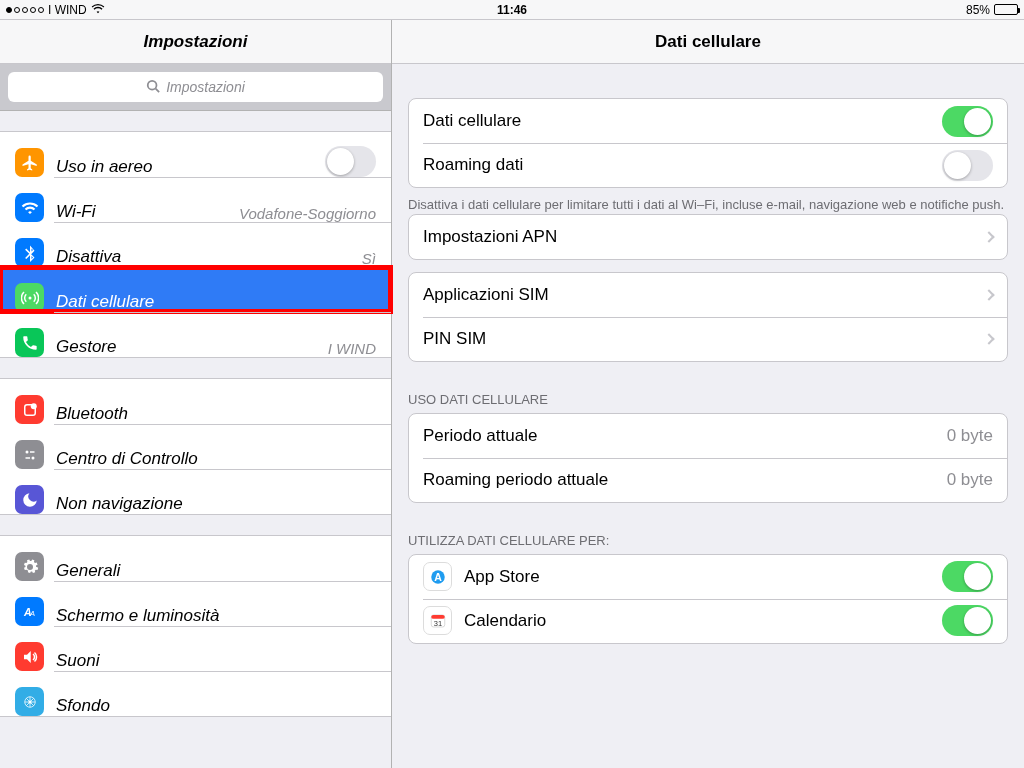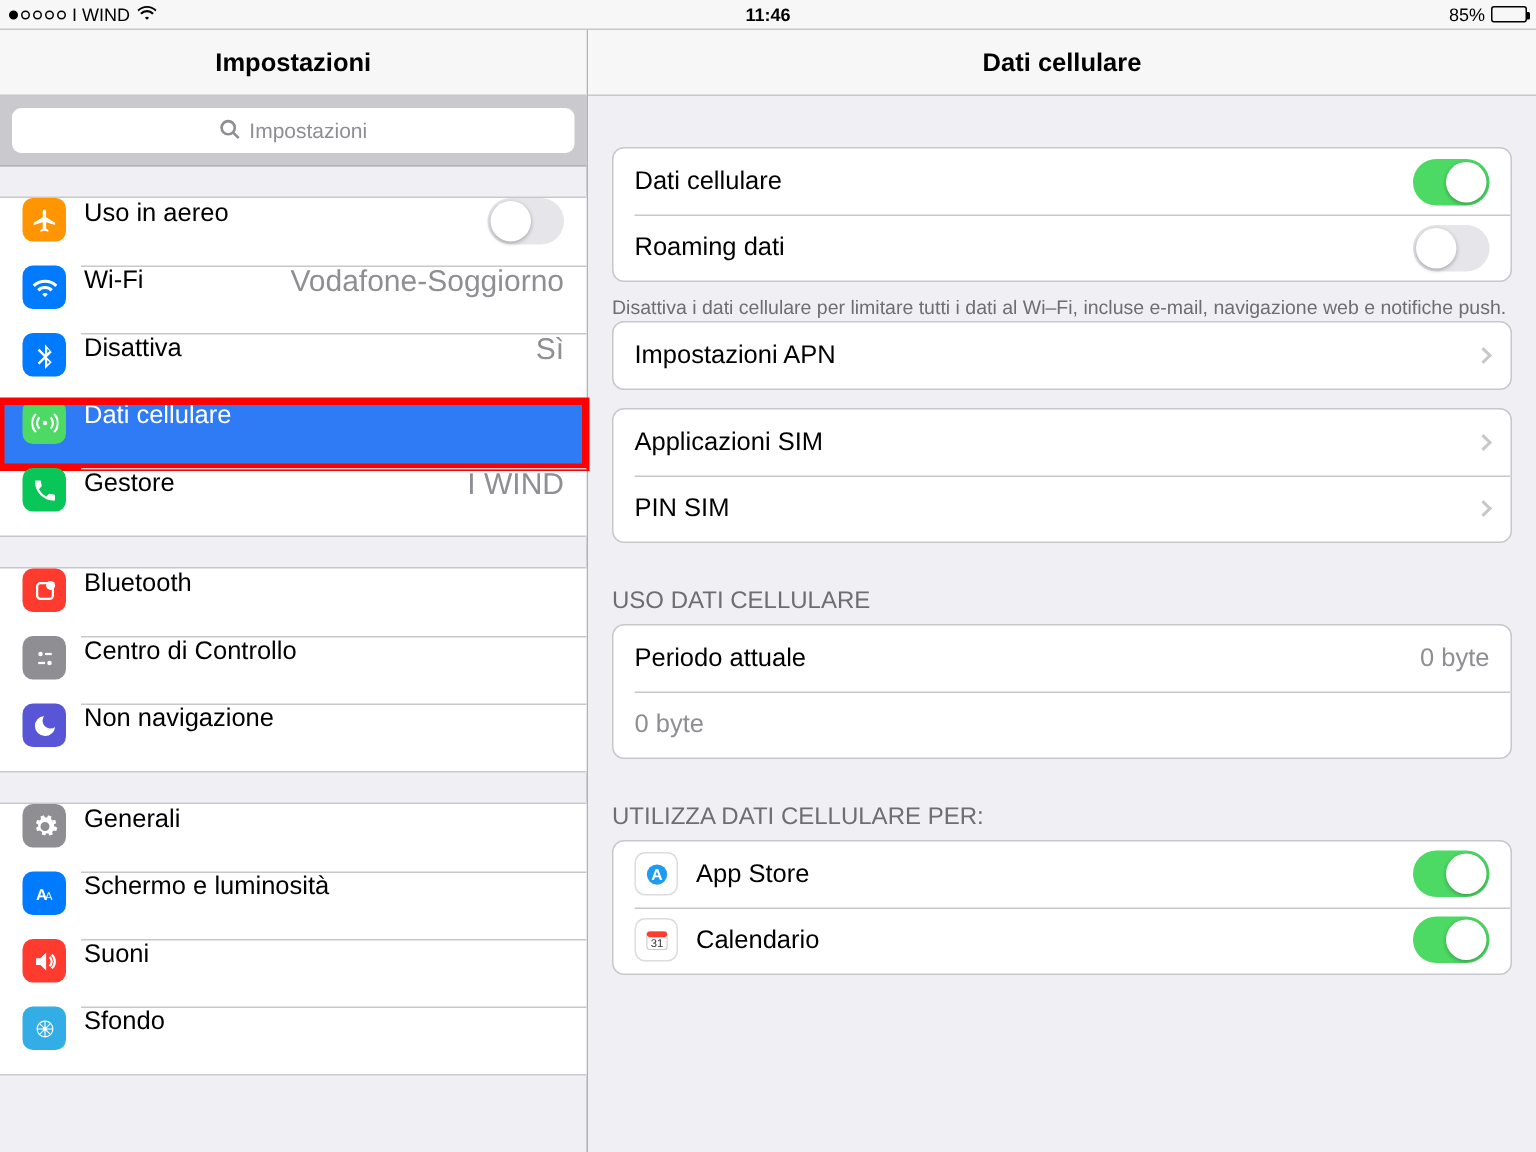--- a/index.html
+++ b/index.html
@@ -18,21 +18,21 @@
   .signal-dots { display: flex; gap: 2px; align-items: center; }
   .signal-dots span { width: 6px; height: 6px; border-radius: 50%; border: 1px solid #000; }
   .signal-dots span.f { background: #000; }
   .wifi-ic { width: 14px; height: 10px; }
   .battery-shell { width: 24px; height: 11px; border: 1px solid #000; border-radius: 2px; position: relative; }
   .battery-shell::after { content: ""; position: absolute; right: -3px; top: 3px; width: 2px; height: 5px; background: #000; border-radius: 0 1px 1px 0; }
   .battery-fill { height: 100%; width: 85%; background: #000; }
 
   
   .app { position: absolute; top: 20px; left: 0; right: 0; bottom: 0; display: flex; }
-  .sidebar { width: 392px; border-right: 1px solid #b2b2b2; display: flex; flex-direction: column; background: #efeff4; }
+  .sidebar { width: 392px; border-right: 1px solid #b2b2b2; display: flex; flex-direction: column; background: #efeff4; font-style: italic; }
   .detail  { flex: 1; display: flex; flex-direction: column; background: #efeff4; }
 
   
   .navheader {
     height: 44px; display: flex; align-items: center; justify-content: center;
     background: #f7f7f8; border-bottom: 1px solid #c8c7cc;
     font-weight: 600; font-size: 17px;
   }
 
   
@@ -40,53 +40,53 @@
   .searchbox {
     background: #fff; border-radius: 6px; height: 30px;
     display: flex; align-items: center; justify-content: center;
     color: #8e8e93; font-size: 14px; gap: 6px;
   }
   .searchbox svg { width: 14px; height: 14px; }
 
   
   .group { margin-top: 20px; background: #fff; border-top: 1px solid #c8c7cc; border-bottom: 1px solid #c8c7cc; }
   .row {
-    display: flex; align-items: flex-start; height: 45px; padding: 0 15px;
+    display: flex; align-items: flex-end; height: 45px; padding: 0 15px;
     font-size: 17px; position: relative;
   }
   .row + .row::before {
     content: ""; position: absolute; top: 0; left: 54px; right: 0; height: 1px; background: #c8c7cc;
   }
   .icon-box {
     width: 29px; height: 29px; border-radius: 7px; margin-right: 12px;
     display: flex; align-items: center; justify-content: center; flex-shrink: 0;
   }
   .icon-box svg { width: 18px; height: 18px; }
   .row .label { flex: 1; }
-  .row .value { color: #8e8e93; font-size: 20px; }
+  .row .value { color: #8e8e93; font-size: 15px; }
   .row.selected { background: #2f7bf6; color: #fff; }
   .row.selected::before { display: none; }
   .row.highlight-frame { outline: 5px solid #ff0000; outline-offset: -3px; }
 
   
   .toggle {
     width: 51px; height: 31px; border-radius: 16px; background: #e5e5ea; position: relative;
     transition: background .2s;
   }
   .toggle.on { background: #4cd964; }
   .toggle .knob {
     position: absolute; top: 2px; left: 2px; width: 27px; height: 27px; border-radius: 50%;
     background: #fff; box-shadow: 0 1px 3px rgba(0,0,0,.3);
   }
   .toggle.on .knob { left: 22px; }
 
   
   .detail-scroll { flex: 1; overflow-y: auto; }
   .section-header {
-    font-size: 16px; color: #6d6d72; padding: 6px 16px 6px; text-transform: uppercase;
+    font-size: 13px; color: #6d6d72; padding: 6px 16px 6px; text-transform: uppercase;
     margin-top: 24px;
   }
   .section-footer { font-size: 13px; color: #6d6d72; padding: 8px 16px 0; line-height: 1.35; }
   .dgroup {
     margin: 0 16px; background: #fff; border: 1px solid #c8c7cc; border-radius: 8px;
     overflow: hidden;
   }
   .dgroup.first { margin-top: 34px; }
   .drow {
     display: flex; align-items: center; height: 44px; padding: 0 14px; font-size: 17px; position: relative;
@@ -324,20 +324,21 @@
         </div>
       </div>
 
       <div class="section-header">USO DATI CELLULARE</div>
       <div class="dgroup">
         <div class="drow">
           <span class="label">Periodo attuale</span>
           <span class="value">0 byte</span>
         </div>
         <div class="drow">
+          <span class="label">Roaming periodo attuale</span>
           <span class="value">0 byte</span>
         </div>
       </div>
 
       <div class="section-header">UTILIZZA DATI CELLULARE PER:</div>
       <div class="dgroup" style="margin-bottom:20px">
         <div class="drow">
           <span class="icon-box c-white">
             <svg viewBox="0 0 24 24">
                 <circle cx="12" cy="12" r="9" fill="#1f9cf0"></circle>

